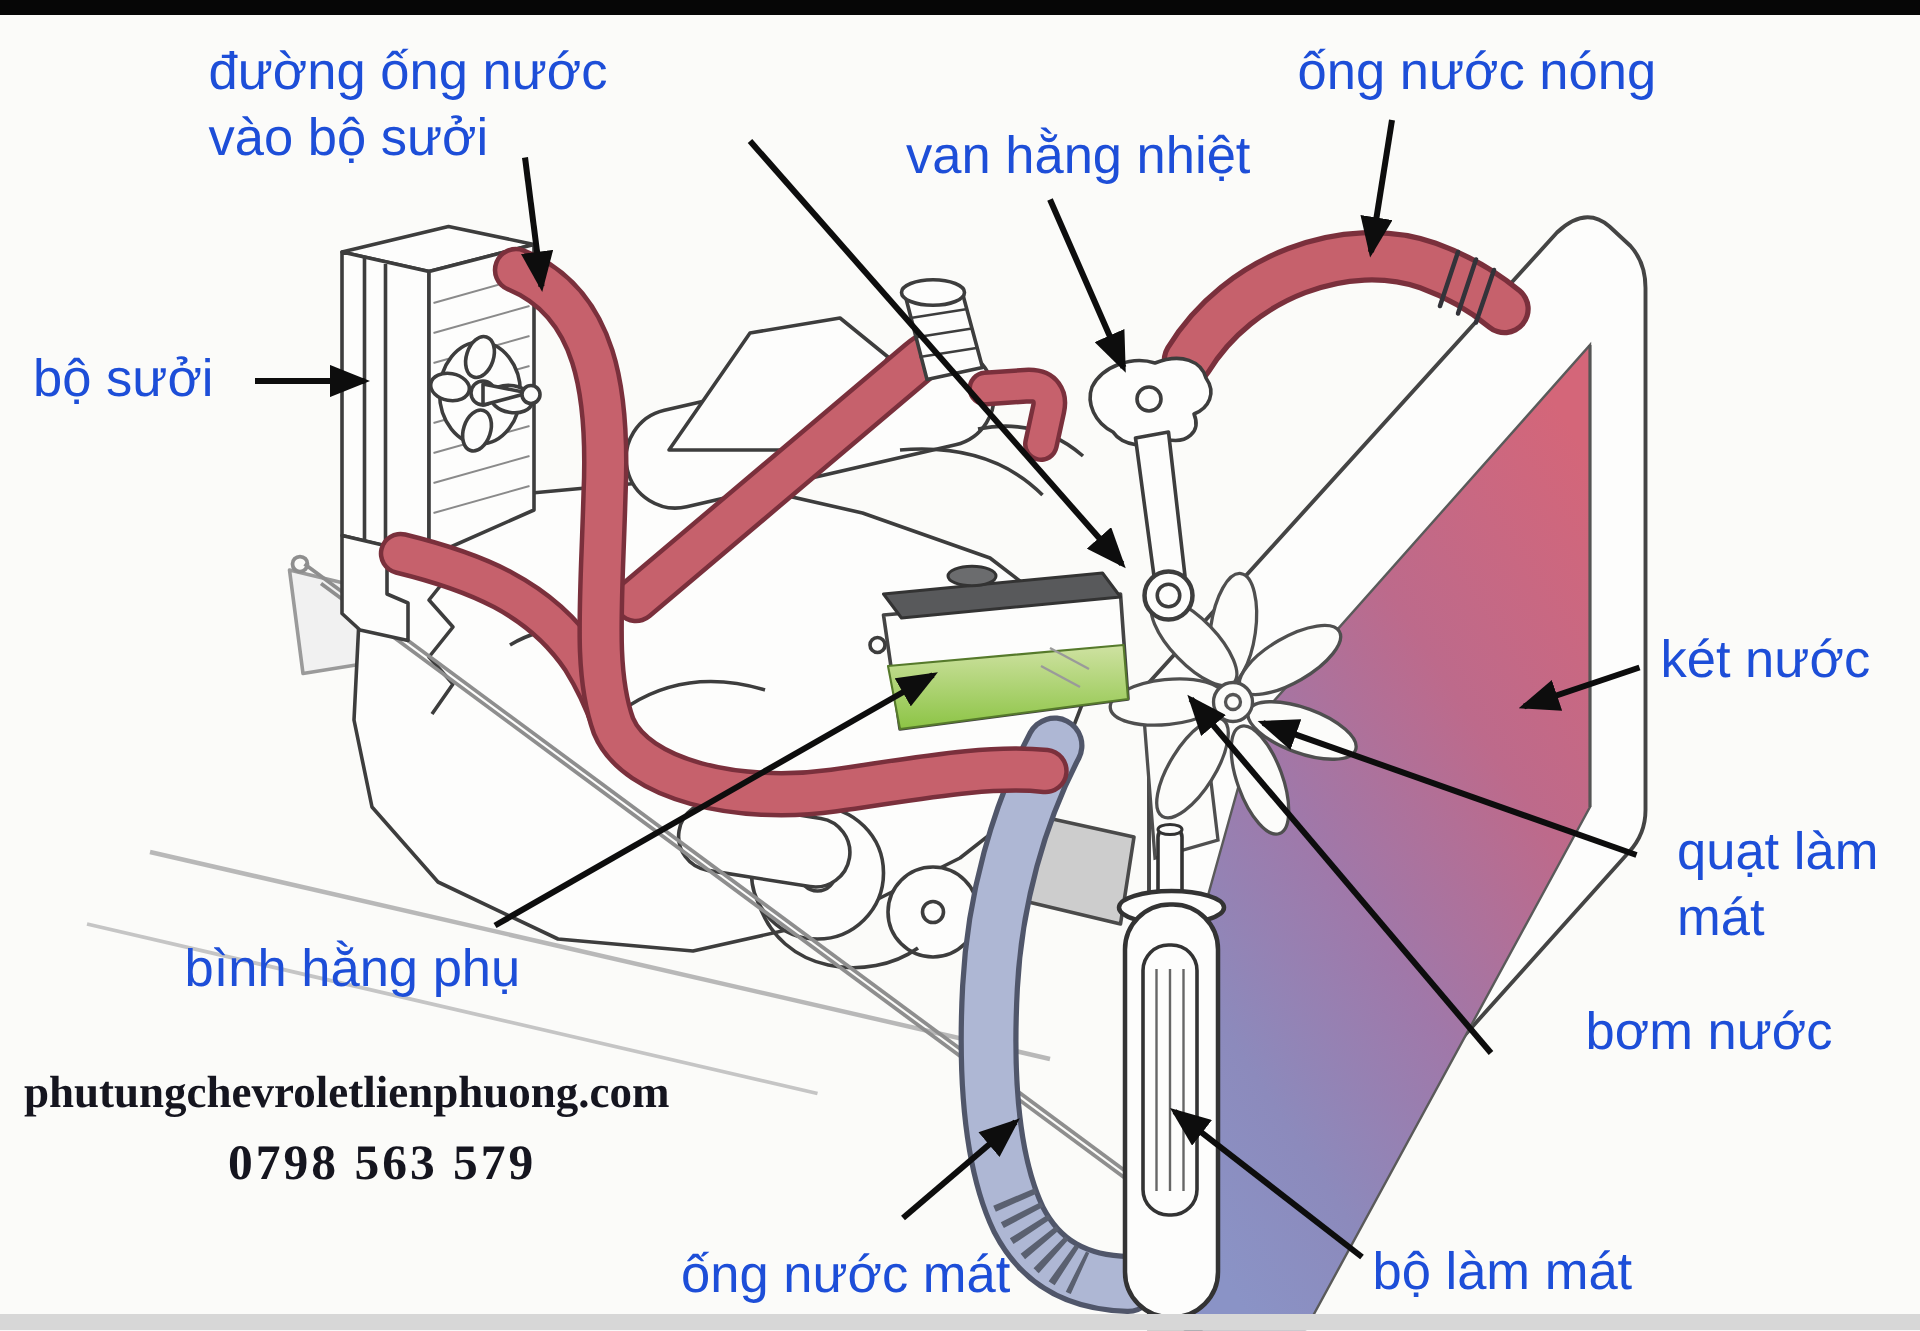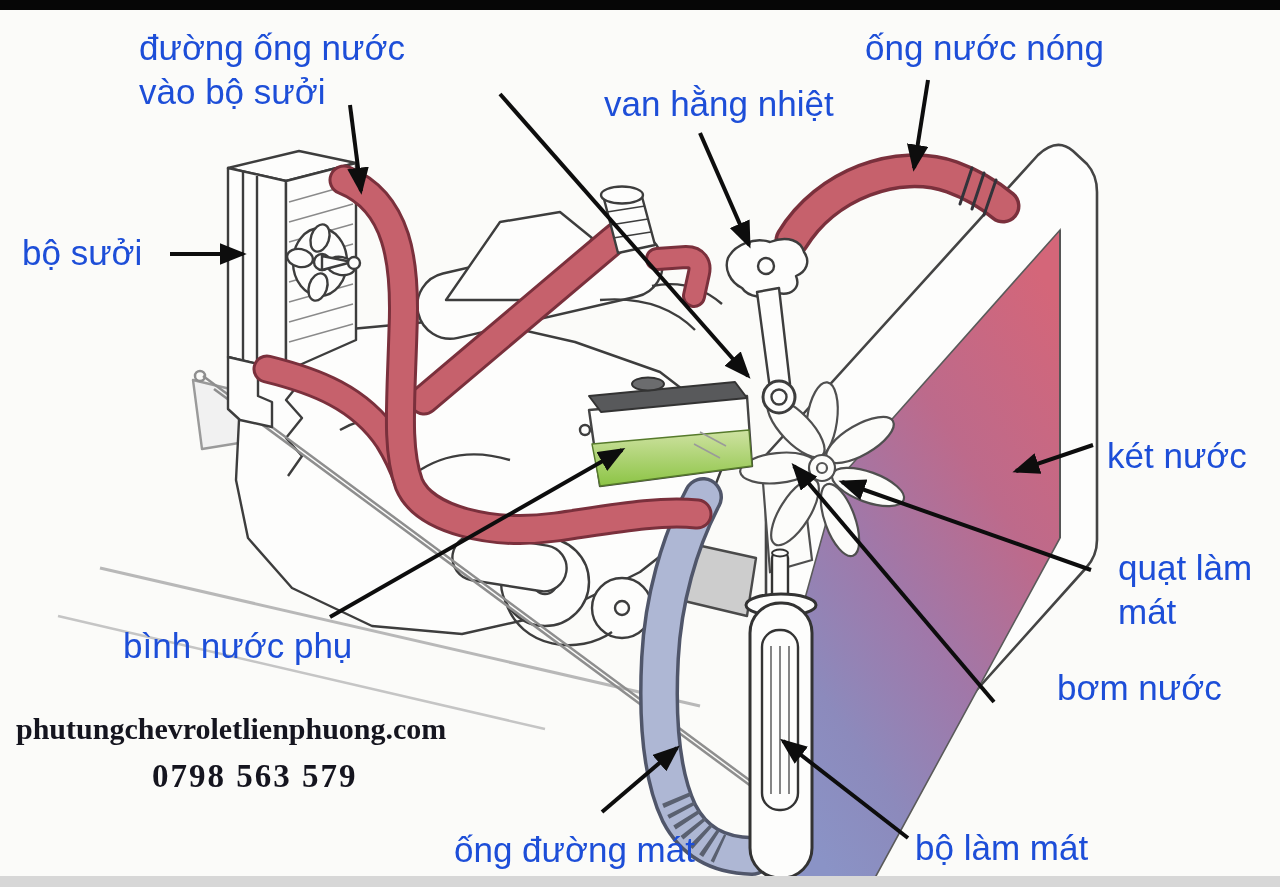--- a/index.html
+++ b/index.html
@@ -207,28 +207,28 @@
     </g>
   </svg>
 
   <div class="lbl" style="left:139px;top:26px;">
     <div>đường ống nước</div>
     <div>vào bộ sưởi</div>
   </div>
   <div class="lbl" style="left:604px;top:82px;">van hằng nhiệt</div>
   <div class="lbl" style="left:865px;top:26px;">ống nước nóng</div>
   <div class="lbl" style="left:22px;top:231px;">bộ sưởi</div>
-  <div class="lbl" style="left:1107px;top:418px;margin-top:16px;">két nước</div>
+  <div class="lbl" style="left:1107px;top:418px;">két nước</div>
   <div class="lbl" style="left:1118px;top:546px;">
     <div>quạt làm</div>
     <div>mát</div>
   </div>
   <div class="lbl" style="left:1022px;top:666px;margin-left:35px;">bơm nước</div>
   <div class="lbl" style="left:915px;top:826px;">bộ làm mát</div>
-  <div class="lbl" style="left:454px;top:828px;">ống đường mát</div>
-  <div class="lbl" style="left:123px;top:624px;">bình nước phụ</div>
+  <div class="lbl" style="left:454px;top:828px;">ống nước mát</div>
+  <div class="lbl" style="left:123px;top:624px;">bình hằng phụ</div>
 
   <div class="wm wm-site">phutungchevroletlienphuong.com</div>
   <div class="wm wm-phone">0798 563 579</div>
 
   <div class="bar-top"></div>
   <div class="bar-bottom"></div>
 </div>
 
 </body></html>

